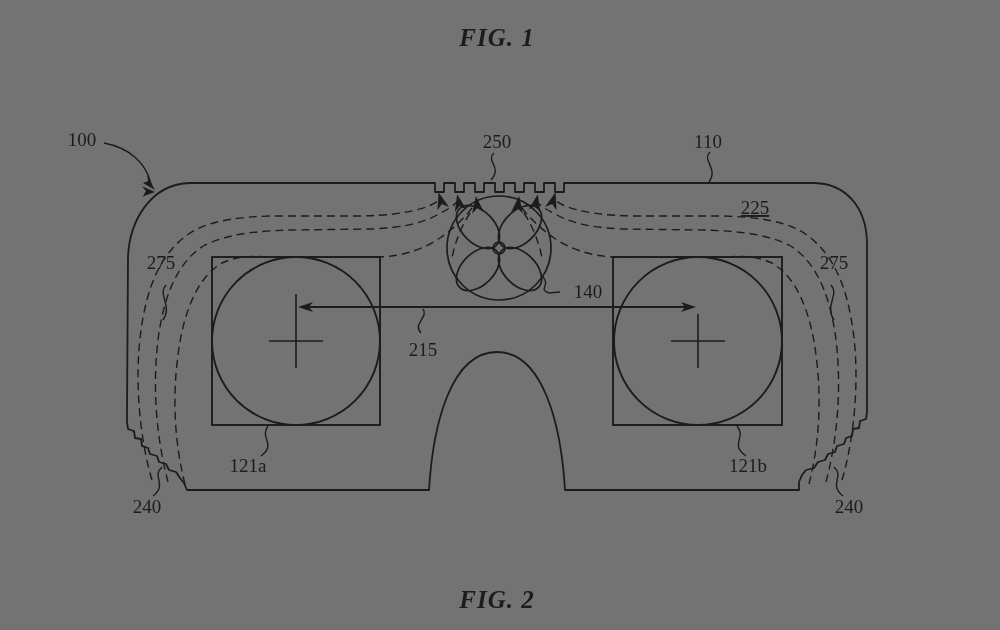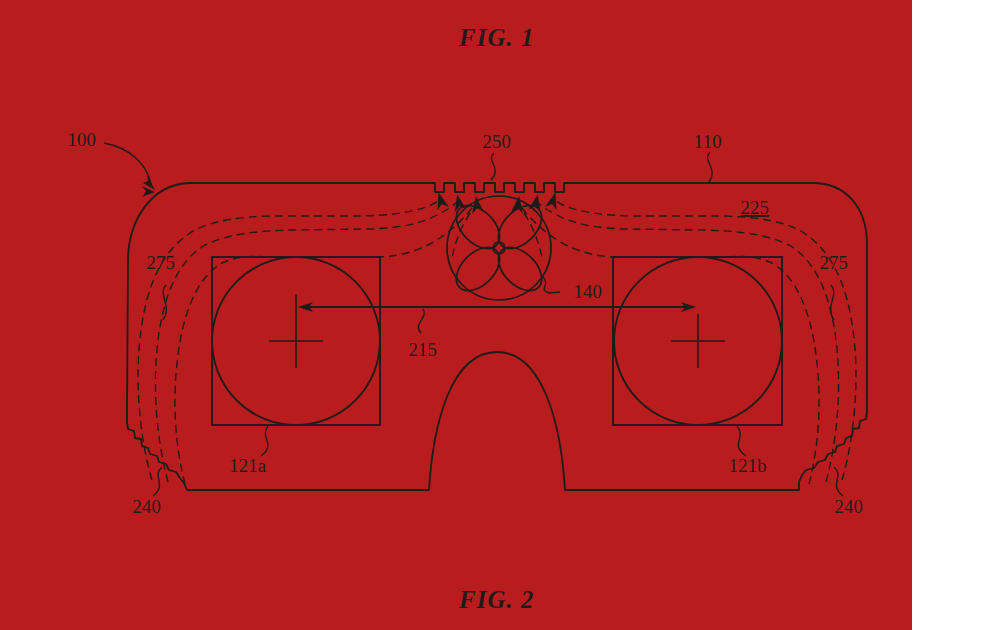--- a/index.html
+++ b/index.html
@@ -1,20 +1,20 @@
 <!DOCTYPE html>
 <html><head>
 <meta charset="utf-8">
 <style>
   html, body { margin: 0; padding: 0; background: #ffffff; }
   .page {
     position: relative;
-    width: 912px;
+    width: 1000px;
     height: 630px;
-    background: #b91c1c;
+    background: #737373;
     font-family: "Liberation Serif", "DejaVu Serif", serif;
     overflow: hidden;
   }
   svg { display: block; }
   text {
     font-family: "Liberation Serif", "DejaVu Serif", serif;
     fill: #1c1c1c;
   }
   .fig-title {
     font-size: 25px;

